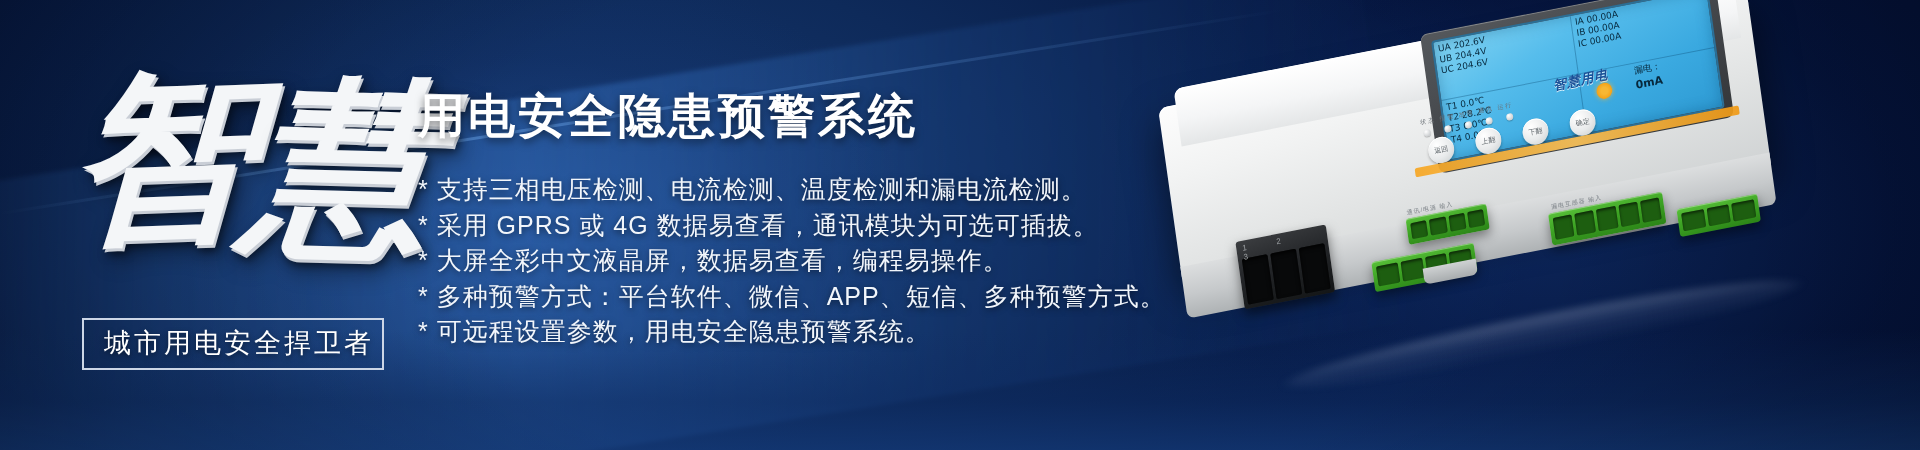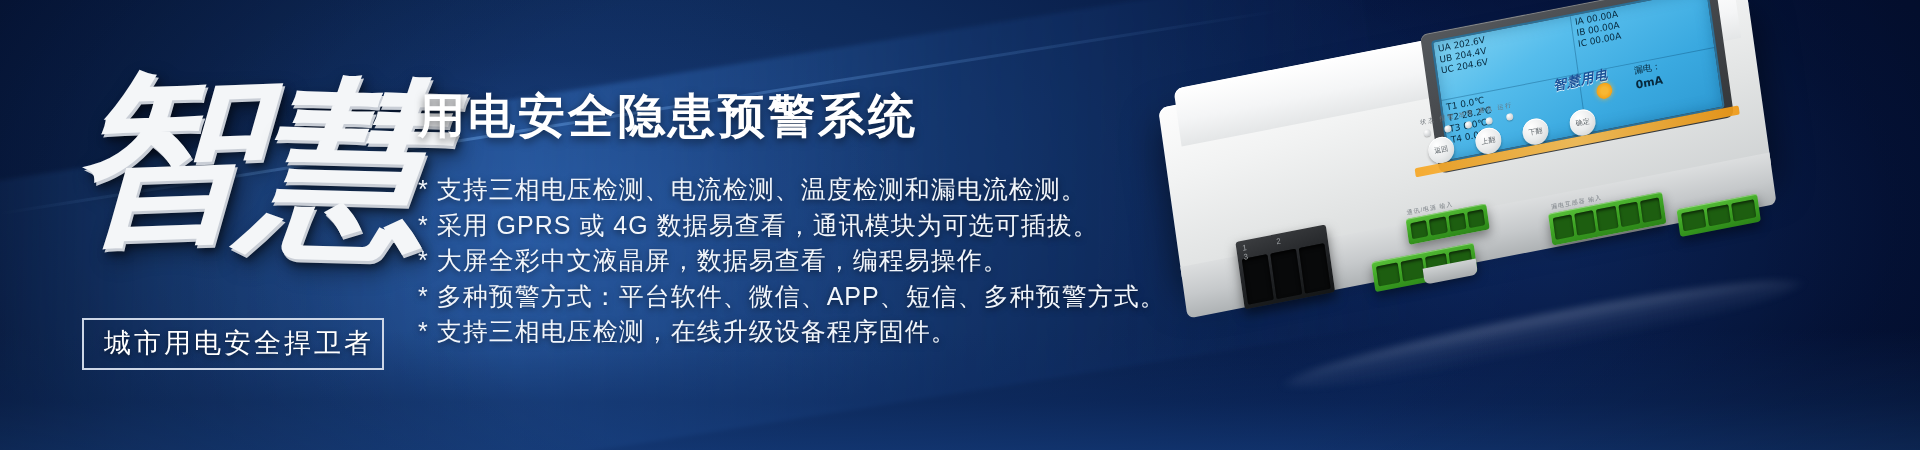--- a/index.html
+++ b/index.html
@@ -317,21 +317,21 @@
 
   <div id="tagline-box">城市用电安全捍卫者</div>
 
   <div id="headline">用电安全隐患预警系统</div>
 
   <ul id="features">
     <li>* 支持三相电压检测、电流检测、温度检测和漏电流检测。</li>
     <li>* 采用 GPRS 或 4G 数据易查看，通讯模块为可选可插拔。</li>
     <li>* 大屏全彩中文液晶屏，数据易查看，编程易操作。</li>
     <li>* 多种预警方式：平台软件、微信、APP、短信、多种预警方式。</li>
-    <li>* 支持三相电压检测，在线升级设备程序固件。</li>
+    <li>* 可远程设置参数，用电安全隐患预警系统。</li>
   </ul>
 
   <div id="product">
     <div class="dev-wrap">
 
       <div class="dev-reflect"></div>
 
       <div class="dev-body"></div>
       <div class="dev-top"></div>
       <div class="dev-front"></div>

